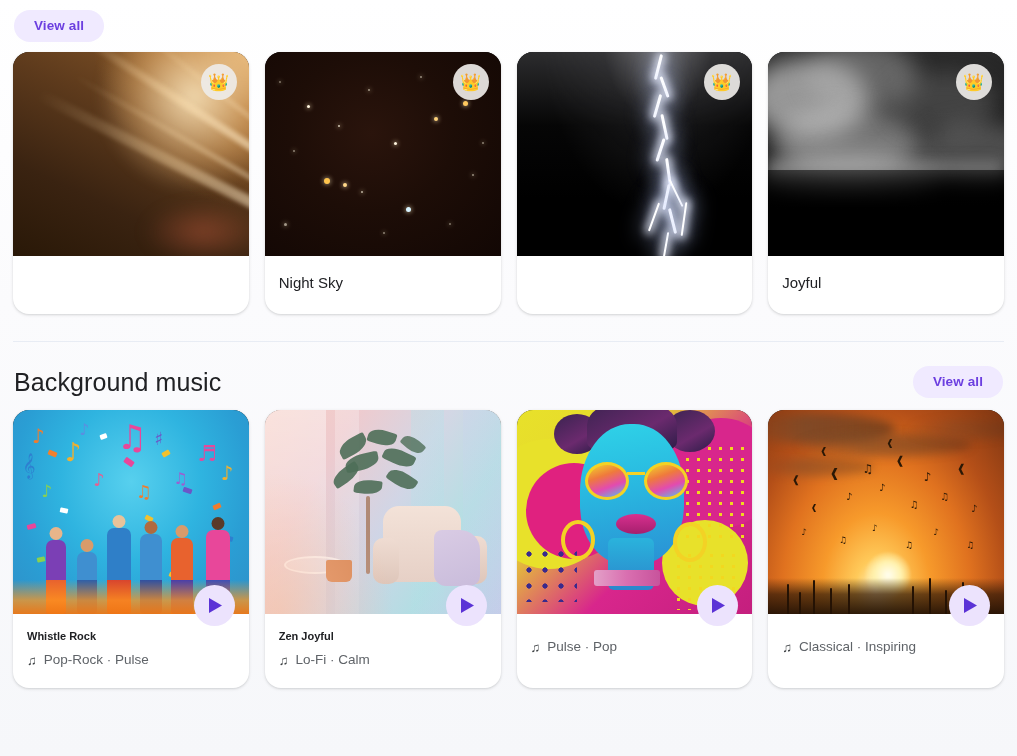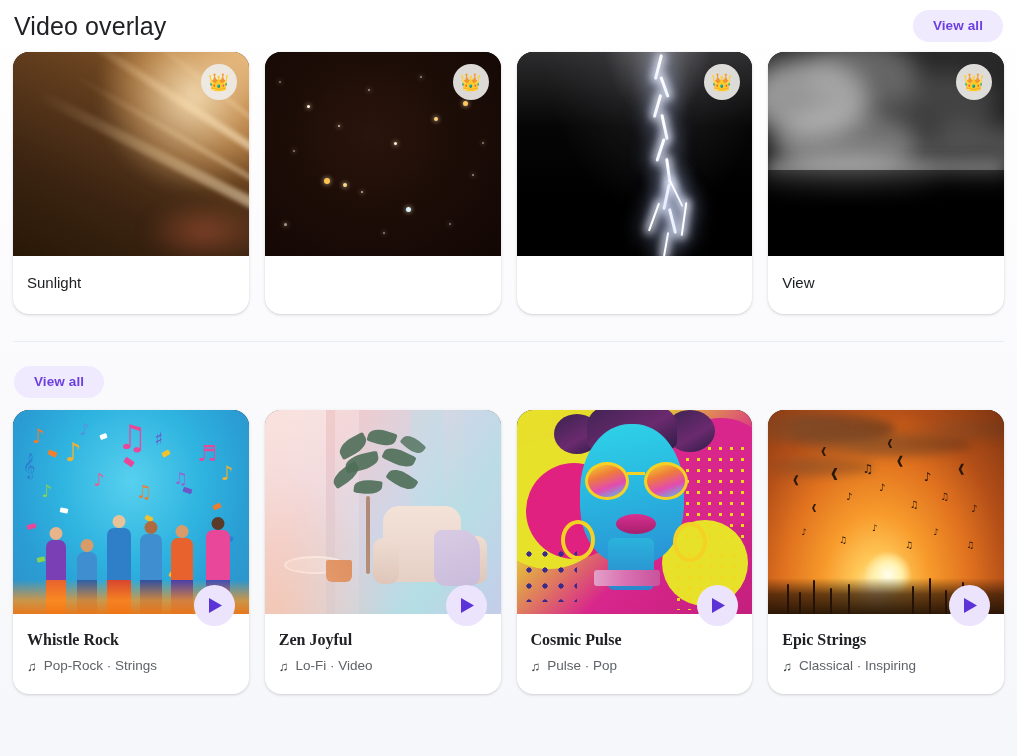--- a/index.html
+++ b/index.html
@@ -108,21 +108,21 @@
 
   .meta.music { padding: 16px 14px 20px 14px; }
 
   .card-title {
     font-size: 15px;
     font-weight: 400;
     color: #202124;
     line-height: 1.2;
   }
 
-  .card-title.music { font-weight: 700; font-size: 16px; font-family: Liberation Serif, serif; }
+  .card-title.music { font-weight: 700; font-size: 11px; }
 
   .card-sub {
     margin-top: 9px;
     font-size: 13.5px;
     color: #5f6368;
     display: flex;
     align-items: center;
     gap: 7px;
     line-height: 1.2;
   }
@@ -407,40 +407,36 @@
     background: #241204;
     border-radius: 2px 2px 0 0;
   }
 </style>
 </head>
 <body>
 
 <div class="page">
 
   <div class="section-head">
-    <div class="section-title">Video overlay</div>
     <button class="view-all">View all</button>
   </div>
 
   <div class="grid">
 
     <div class="card">
       <div class="thumb">
         <div class="layer art-sunlight">
           <div class="sun-glow"></div>
           <div class="ray r4"></div>
           <div class="ray r1"></div>
           <div class="ray r2"></div>
           <div class="ray r3"></div>
           <div class="warm-blob"></div>
         </div>
         <div class="crown-badge">👑</div>
-      </div>
-      <div class="meta">
-        <div class="card-title">Sunlight</div>
       </div>
     </div>
 
     <div class="card">
       <div class="thumb">
         <div class="layer art-night">
           <div class="star" style="left:18%;top:26%;width:3px;height:3px;"></div>
           <div class="star" style="left:31%;top:36%;width:2px;height:2px;opacity:.8;"></div>
           <div class="star" style="left:44%;top:18%;width:2px;height:2px;opacity:.6;"></div>
           <div class="star" style="left:55%;top:44%;width:3px;height:3px;"></div>
@@ -454,20 +450,23 @@
           <div class="star" style="left:12%;top:48%;width:2px;height:2px;opacity:.5;"></div>
           <div class="star" style="left:8%;top:84%;width:3px;height:3px;opacity:.6;"></div>
           <div class="star" style="left:50%;top:88%;width:2px;height:2px;opacity:.5;"></div>
           <div class="star" style="left:88%;top:60%;width:2px;height:2px;opacity:.55;"></div>
           <div class="star" style="left:78%;top:84%;width:2px;height:2px;opacity:.45;"></div>
           <div class="star" style="left:92%;top:44%;width:2px;height:2px;opacity:.5;"></div>
           <div class="star" style="left:6%;top:14%;width:2px;height:2px;opacity:.45;"></div>
         </div>
         <div class="crown-badge">👑</div>
       </div>
+      <div class="meta">
+        <div class="card-title">Night Sky</div>
+      </div>
     </div>
 
     <div class="card">
       <div class="thumb">
         <div class="layer art-lightning">
           <div class="storm-haze"></div>
           <div class="bolt-wrap">
             <div class="bolt" style="left:140px;top:2px;width:3px;height:26px;transform:rotate(14deg);"></div>
             <div class="bolt" style="left:146px;top:24px;width:3px;height:22px;transform:rotate(-20deg);"></div>
             <div class="bolt" style="left:139px;top:42px;width:3px;height:24px;transform:rotate(16deg);"></div>
@@ -494,29 +493,30 @@
           <div class="smoke-puff" style="left:4px;top:56px;width:150px;height:70px;background:rgba(205,205,205,0.5);"></div>
           <div class="smoke-puff" style="left:120px;top:20px;width:110px;height:60px;background:rgba(120,120,120,0.4);"></div>
           <div class="smoke-puff" style="left:150px;top:70px;width:120px;height:60px;background:rgba(170,170,170,0.38);"></div>
           <div class="smoke-puff" style="left:-10px;top:96px;width:180px;height:54px;background:rgba(230,230,230,0.35);"></div>
           <div class="smoke-floor"></div>
           <div class="smoke-dark"></div>
         </div>
         <div class="crown-badge">👑</div>
       </div>
       <div class="meta">
-        <div class="card-title">View</div>
+        <div class="card-title">Joyful</div>
       </div>
     </div>
 
   </div>
 
   <div class="divider"></div>
 
   <div class="section-head music">
+    <div class="section-title">Background music</div>
     <button class="view-all">View all</button>
   </div>
 
   <div class="grid">
 
     <div class="card">
       <div class="thumb">
         <div class="layer art-whistle">
           <div class="musicnote-deco" style="left:44%;top:5%;color:#e8479a;font-size:34px;">♫</div>
           <div class="musicnote-deco" style="left:22%;top:14%;color:#f2b02e;font-size:26px;">♪</div>
@@ -575,21 +575,21 @@
       </div>
       <div class="meta music">
         <button class="play-btn">
           <svg width="13" height="15" viewBox="0 0 13 15" aria-hidden="true">
               <polygon points="0,0 13,7.5 0,15" fill="#5b33d6"></polygon>
             </svg>
         </button>
         <div class="card-title music">Whistle Rock</div>
         <div class="card-sub">
           <span class="note-icon">♫</span>
-          <span>Pop-Rock · Strings</span>
+          <span>Pop-Rock · Pulse</span>
         </div>
       </div>
     </div>
 
     <div class="card">
       <div class="thumb">
         <div class="layer art-zen">
           <div class="curtain" style="left:0;width:26%;"></div>
           <div class="curtain" style="left:30%;width:10%;opacity:.6;"></div>
           <div class="curtain" style="left:62%;width:14%;opacity:.55;background:linear-gradient(180deg,rgba(170,230,235,0.5),rgba(170,230,235,0.1));"></div>
@@ -617,21 +617,21 @@
       </div>
       <div class="meta music">
         <button class="play-btn">
           <svg width="13" height="15" viewBox="0 0 13 15" aria-hidden="true">
               <polygon points="0,0 13,7.5 0,15" fill="#5b33d6"></polygon>
             </svg>
         </button>
         <div class="card-title music">Zen Joyful</div>
         <div class="card-sub">
           <span class="note-icon">♫</span>
-          <span>Lo-Fi · Video</span>
+          <span>Lo-Fi · Calm</span>
         </div>
       </div>
     </div>
 
     <div class="card">
       <div class="thumb">
         <div class="layer art-cosmic">
           <div class="pop-circle" style="left:-14%;top:14%;width:130px;height:130px;background:#e8e12a;"></div>
           <div class="pop-circle" style="left:4%;top:26%;width:96px;height:96px;background:#e0217f;"></div>
           <div class="pop-circle" style="right:-10%;top:4%;width:110px;height:110px;background:#d8268c;"></div>
@@ -656,21 +656,20 @@
           <div class="hoop" style="right:19%;top:112px;width:34px;height:40px;"></div>
           <div class="choker" style="left:33%;top:160px;width:66px;height:16px;"></div>
         </div>
       </div>
       <div class="meta music">
         <button class="play-btn">
           <svg width="13" height="15" viewBox="0 0 13 15" aria-hidden="true">
               <polygon points="0,0 13,7.5 0,15" fill="#5b33d6"></polygon>
             </svg>
         </button>
-        <div class="card-title music">Cosmic Pulse</div>
         <div class="card-sub">
           <span class="note-icon">♫</span>
           <span>Pulse · Pop</span>
         </div>
       </div>
     </div>
 
     <div class="card">
       <div class="thumb">
         <div class="layer art-epic">
@@ -713,21 +712,20 @@
           <div class="grass-blade" style="left:82%;height:32px;"></div>
           <div class="grass-blade" style="left:90%;height:26px;"></div>
         </div>
       </div>
       <div class="meta music">
         <button class="play-btn">
           <svg width="13" height="15" viewBox="0 0 13 15" aria-hidden="true">
               <polygon points="0,0 13,7.5 0,15" fill="#5b33d6"></polygon>
             </svg>
         </button>
-        <div class="card-title music">Epic Strings</div>
         <div class="card-sub">
           <span class="note-icon">♫</span>
           <span>Classical · Inspiring</span>
         </div>
       </div>
     </div>
 
   </div>
 
 </div>

